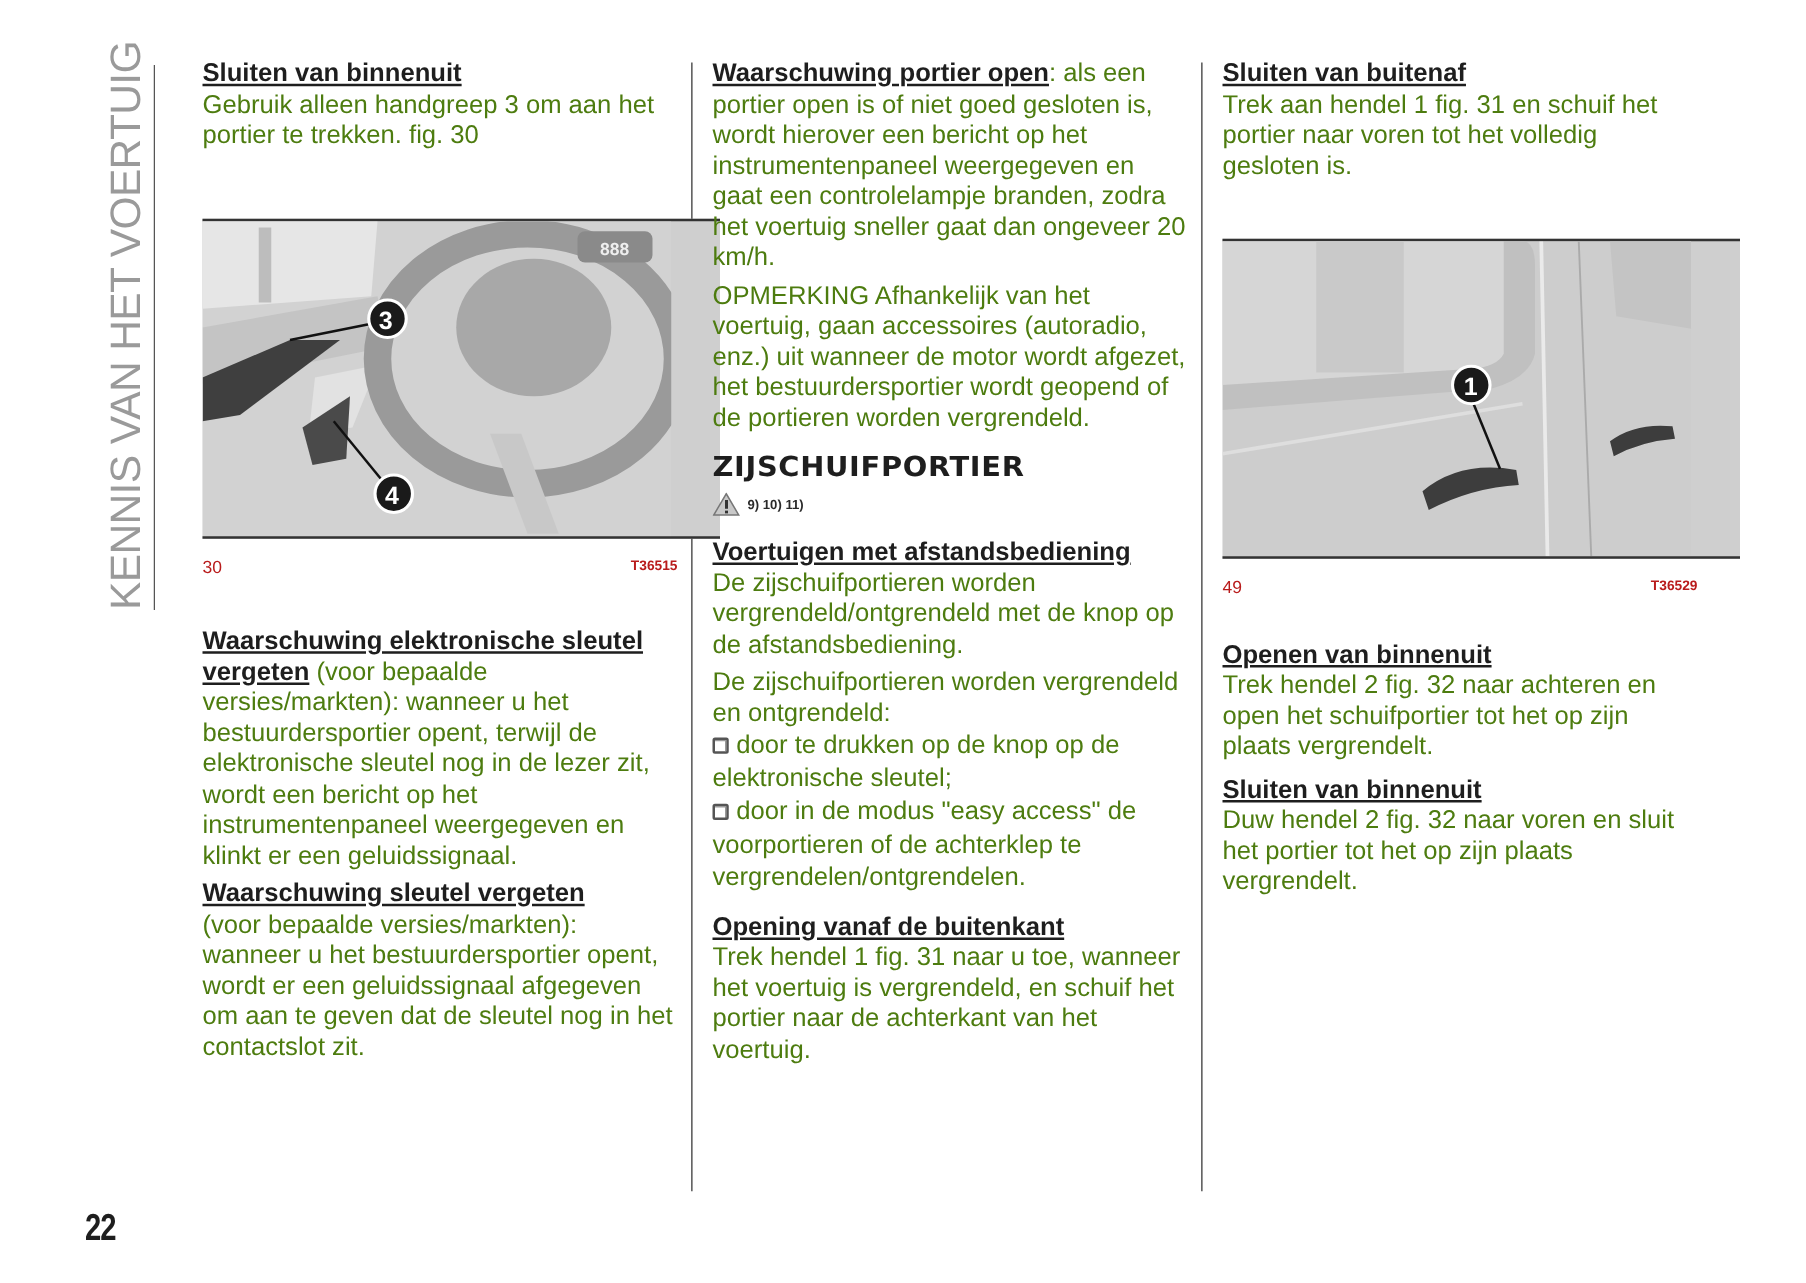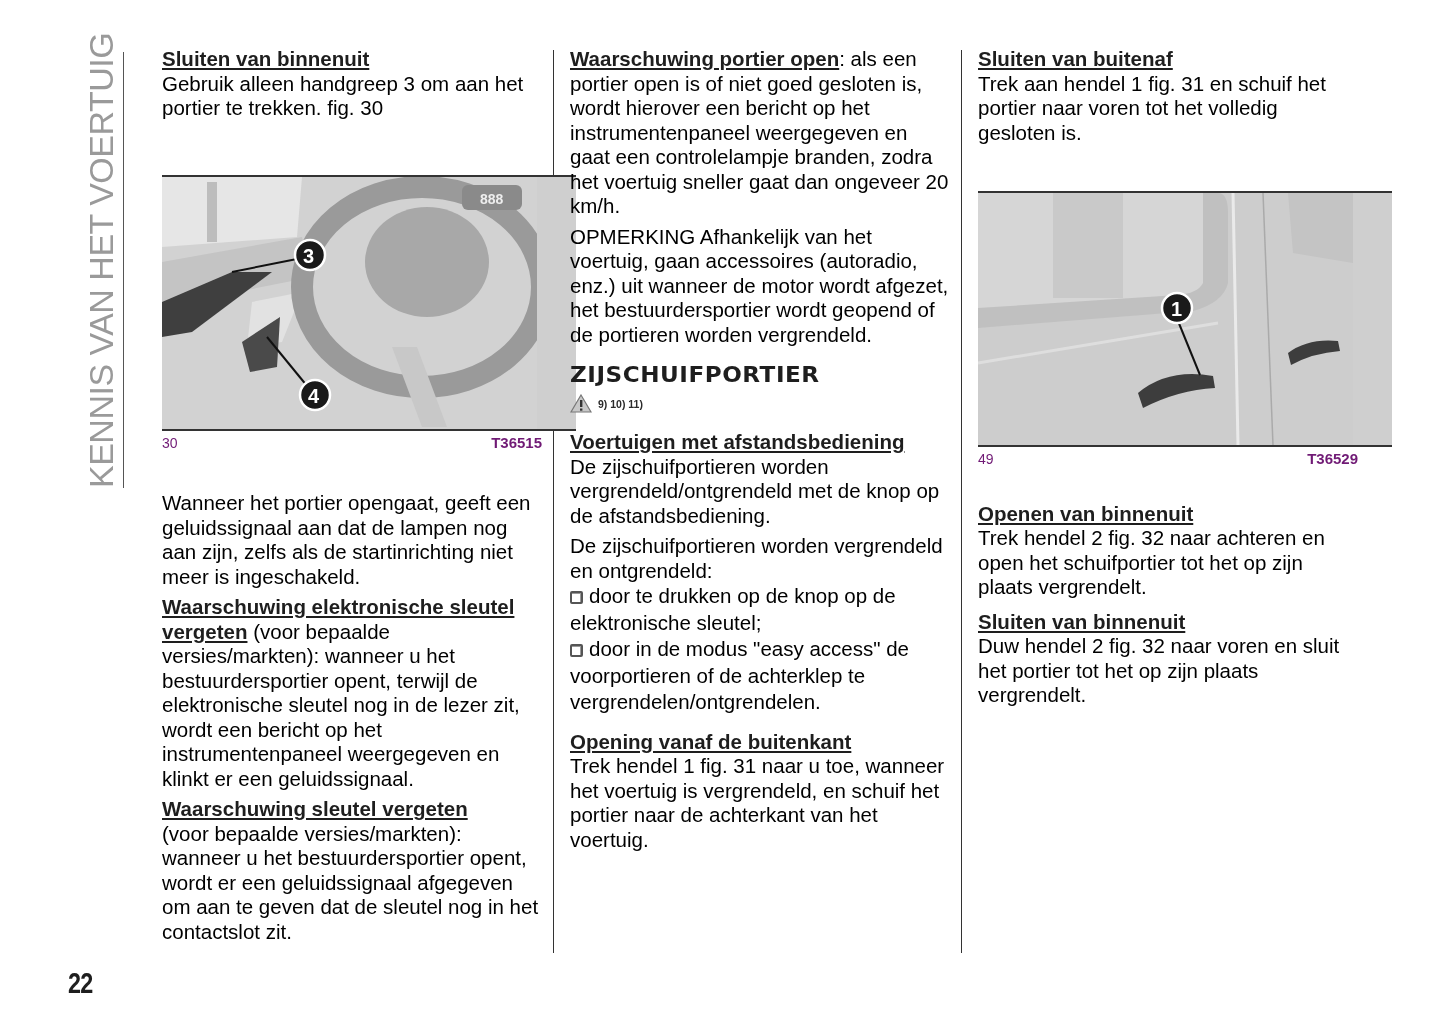--- a/index.html
+++ b/index.html
@@ -14,26 +14,26 @@
   }
   .side-rule { position: absolute; left: 123px; top: 52px; width: 1px; height: 436px; background: #555; }
   .page-num {
     position: absolute; left: 68px; top: 966px; font-size: 30px; font-weight: bold; color: #1e1e1e;
     transform: scaleX(0.78); transform-origin: left top; letter-spacing: -1px;
   }
   .col-rule { position: absolute; width: 1px; background: #333; top: 50px; height: 903px; }
   .col { position: absolute; top: 47px; width: 380px; font-size: 20.5px; line-height: 24.5px; }
   .col p { margin: 0 0 6px 0; }
   .h { font-weight: bold; color: #1e1e1e; text-decoration: underline; }
-  .body { color: #000000; }
+  .body { color: #4d7c0f; }
   .figure { position: relative; width: 414px; border-top: 2px solid #333; border-bottom: 2px solid #333; background: #cfcfcf; overflow: hidden; }
   .figure svg { display: block; }
-  .fig-caption { display: flex; justify-content: space-between; font-size: 13px; color: #701a75; }
+  .fig-caption { display: flex; justify-content: space-between; font-size: 13px; margin-top: 10px; color: #b91c1c; }
   .fig-num { font-size: 14px; }
-  .fig-code { font-weight: bold; font-size: 15px; }
+  .fig-code { font-weight: bold; font-size: 11px; }
   .section-title { font-family: "DejaVu Sans", sans-serif; font-weight: bold; font-size: 22px; letter-spacing: 0.5px; color: #1e1e1e; margin: 16px 0 4px; transform: scaleX(1.05); transform-origin: left; }
   .warn-line { display: flex; align-items: center; gap: 6px; font-size: 10.5px; font-weight: bold; margin-bottom: 14px; }
   .bullet { display: inline-block; width: 13px; height: 13px; border: 2px solid #555; border-radius: 2px; box-sizing: border-box; margin-right: 6px; vertical-align: -1px; box-shadow: -1px 1px 0 #999 inset; }
   .callout { fill: #1a1a1a; stroke: #fff; stroke-width: 2.5; }
   .callout-text { fill: #fff; font-weight: bold; font-size: 20px; font-family: "Liberation Sans", sans-serif; }
 </style>
 </head>
 <body>
 
 <div class="side-title">KENNIS VAN HET VOERTUIG</div>
@@ -67,21 +67,20 @@
       <text class="callout-text" x="141" y="86">3</text>
       <circle class="callout" cx="153" cy="218" r="15"></circle>
       <text class="callout-text" x="146" y="226">4</text>
     </svg>
   </div>
   <div class="fig-caption">
     <span class="fig-num">30</span>
     <span class="fig-code">T36515</span>
   </div>
   <div style="height:36px"></div>
-  <p class="body">Wanneer het portier opengaat, geeft een geluidssignaal aan dat de lampen nog aan zijn, zelfs als de startinrichting niet meer is ingeschakeld.</p>
   <p style="margin:0 0 6px"><span class="h">Waarschuwing elektronische sleutel vergeten</span><span class="body"> (voor bepaalde versies/markten): wanneer u het bestuurdersportier opent, terwijl de elektronische sleutel nog in de lezer zit, wordt een bericht op het instrumentenpaneel weergegeven en klinkt er een geluidssignaal.</span></p>
   <div class="h">Waarschuwing sleutel vergeten</div>
   <p class="body">(voor bepaalde versies/markten): wanneer u het bestuurdersportier opent, wordt er een geluidssignaal afgegeven om aan te geven dat de sleutel nog in het contactslot zit.</p>
 </div>
 
 <div class="col" style="left:570px;">
   <p style="margin:0 0 6px"><span class="h">Waarschuwing portier open</span><span class="body">: als een portier open is of niet goed gesloten is, wordt hierover een bericht op het instrumentenpaneel weergegeven en gaat een controlelampje branden, zodra het voertuig sneller gaat dan ongeveer 20 km/h.</span></p>
   <p class="body">OPMERKING Afhankelijk van het voertuig, gaan accessoires (autoradio, enz.) uit wanneer de motor wordt afgezet, het bestuurdersportier wordt geopend of de portieren worden vergrendeld.</p>
   <div class="section-title">ZIJSCHUIFPORTIER</div>
   <div class="warn-line">

